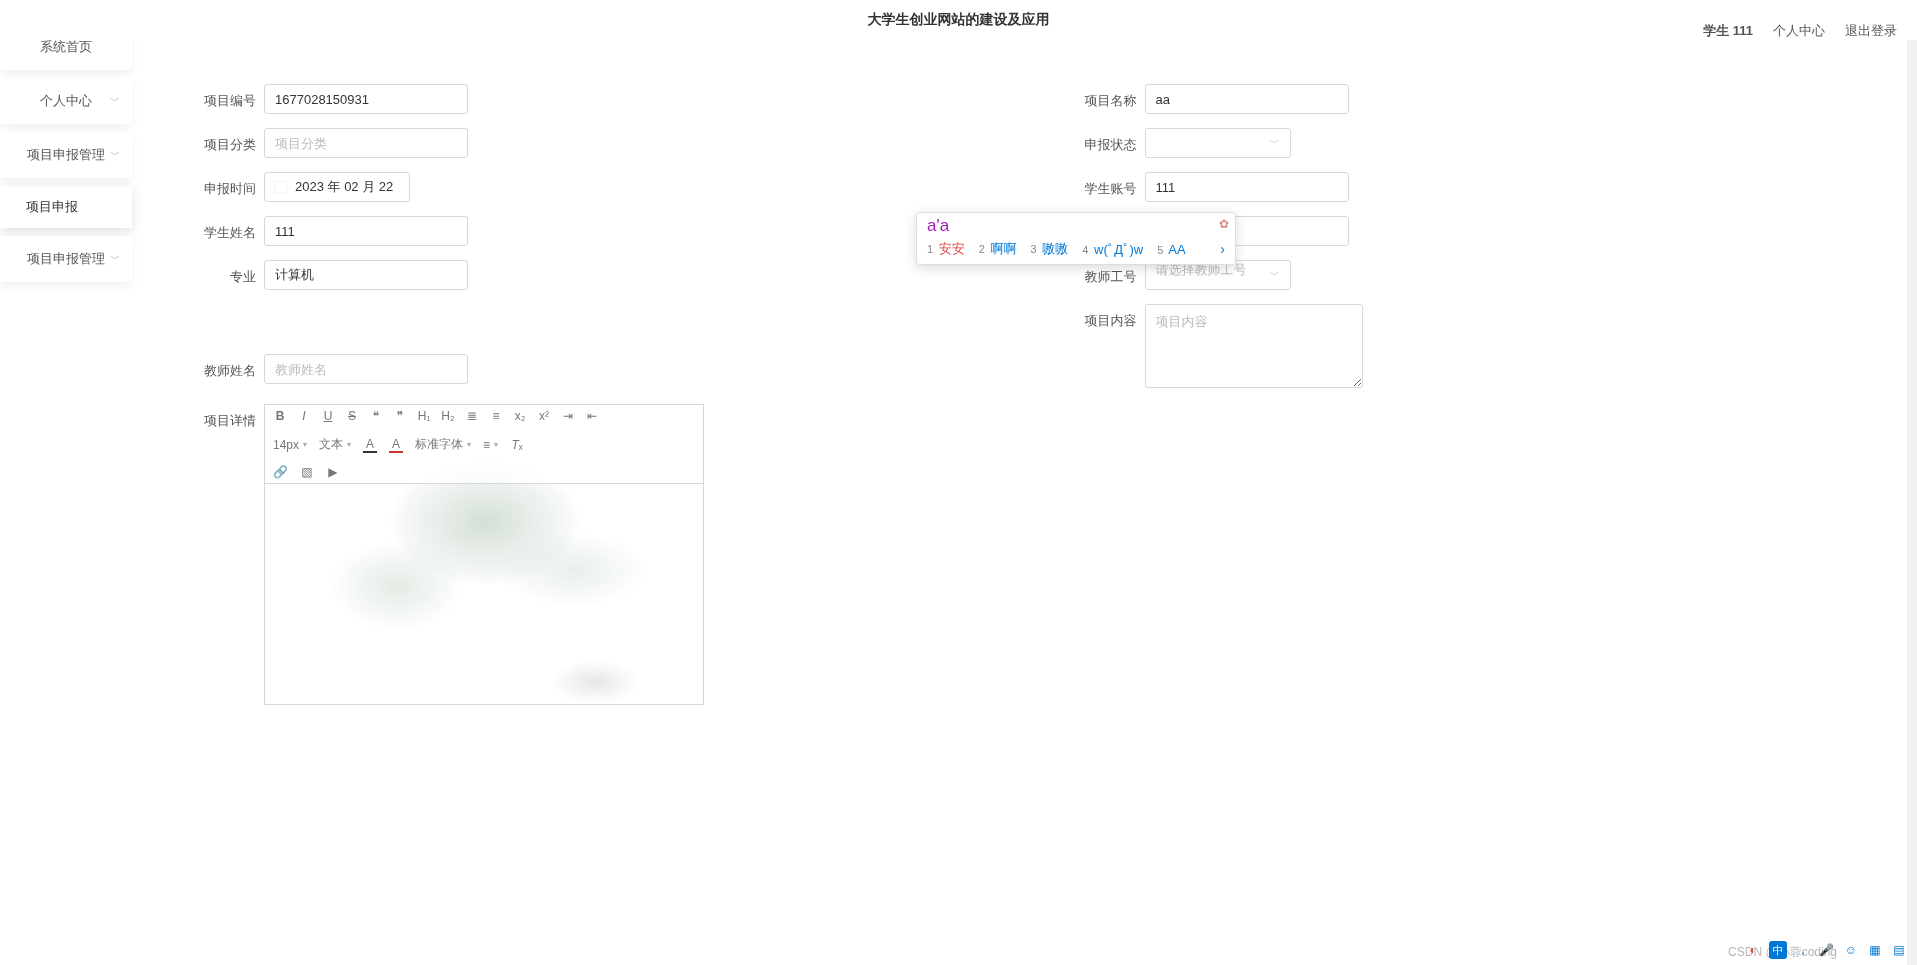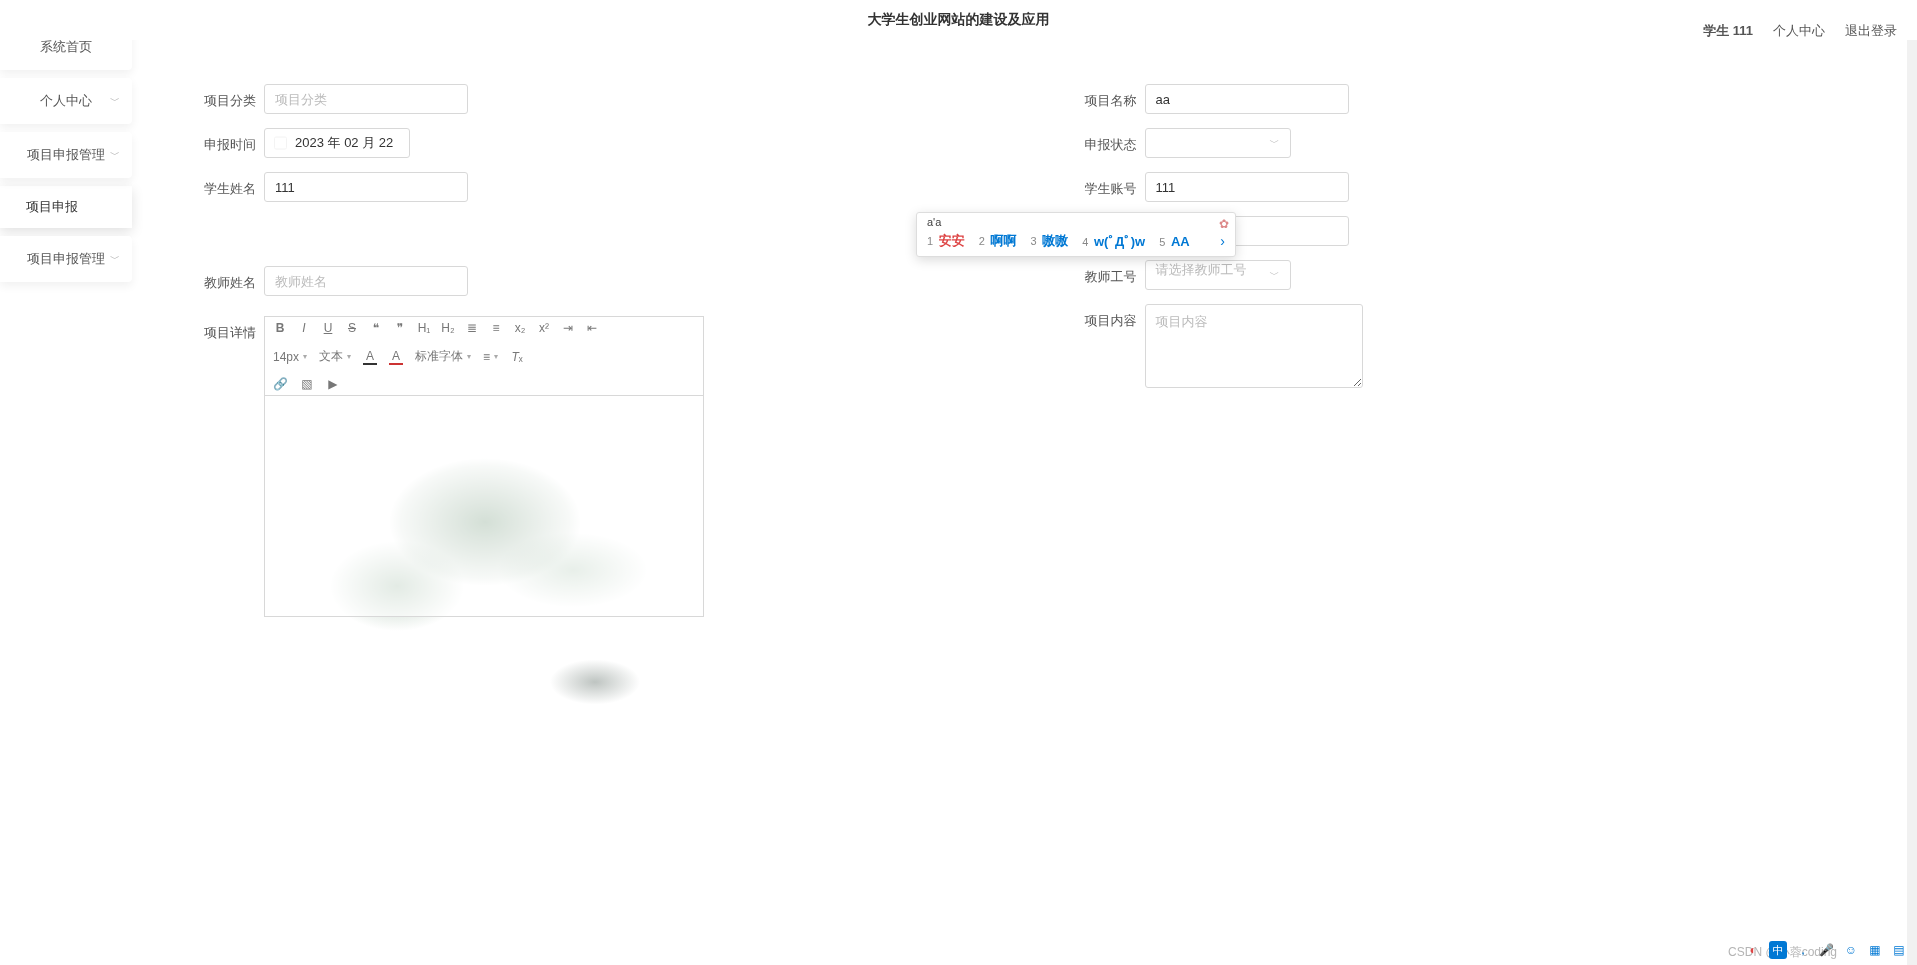--- a/index.html
+++ b/index.html
@@ -179,28 +179,28 @@
       background: #fff;
       border: 1px solid #ddd;
       border-radius: 3px;
       box-shadow: 0 3px 12px rgba(0,0,0,0.15);
       z-index: 200;
       font-size: 13px;
       width: 320px;
     }
     .ime-popup .ime-input {
       padding: 3px 10px 0 10px;
-      color: #404040; font-size: 11px;
+      color: #a21caf; font-size: 17px;
     }
     .ime-popup .ime-cands {
       padding: 4px 10px 6px 10px;
       display: flex; gap: 14px; align-items: center;
     }
     .ime-popup .cand .num { color: #888; font-size: 11px; margin-right: 2px; }
-    .ime-popup .cand .word { color: #0078d4; font-weight: bold; }
+    .ime-popup .cand .word { color: #0078d4; }
     .ime-popup .cand.first .word { color: #d44; }
     .ime-popup .ime-more { color: #0078d4; margin-left: auto; font-size: 14px; cursor: pointer; }
     .ime-popup .ime-closex {
       position: absolute; right: 6px; top: 4px;
       font-size: 12px; color: #d88; cursor: pointer;
     }
 
     
     .tray {
       position: fixed; right: 10px; bottom: 6px;
@@ -266,33 +266,41 @@
   </div>
 </div>
 
 <div class="main">
 
 
   <div class="form-area">
 
     <div>
       <div class="form-row">
+        <div class="form-label">项目编号</div>
+        <input class="form-input" value="1677028150931" style="">
+      </div>
+      <div class="form-row">
         <div class="form-label">项目分类</div>
         <input class="form-input" placeholder="项目分类" style="">
       </div>
       <div class="form-row">
         <div class="form-label">申报时间</div>
         <div class="date-wrap">
           <span class="cal-icon"></span>
           <input class="form-input date" value="2023 年 02 月 22 日" style="">
         </div>
       </div>
       <div class="form-row">
         <div class="form-label">学生姓名</div>
         <input class="form-input" value="111" style="">
+      </div>
+      <div class="form-row">
+        <div class="form-label">专业</div>
+        <input class="form-input" value="计算机" style="">
       </div>
       <div style="height:50px"></div>
       <div class="form-row">
         <div class="form-label">教师姓名</div>
         <input class="form-input" placeholder="教师姓名" style="">
       </div>
       <div class="form-row editor-wrap">
         <div class="form-label">项目详情</div>
         <div class="editor">
           <div class="editor-toolbar">

